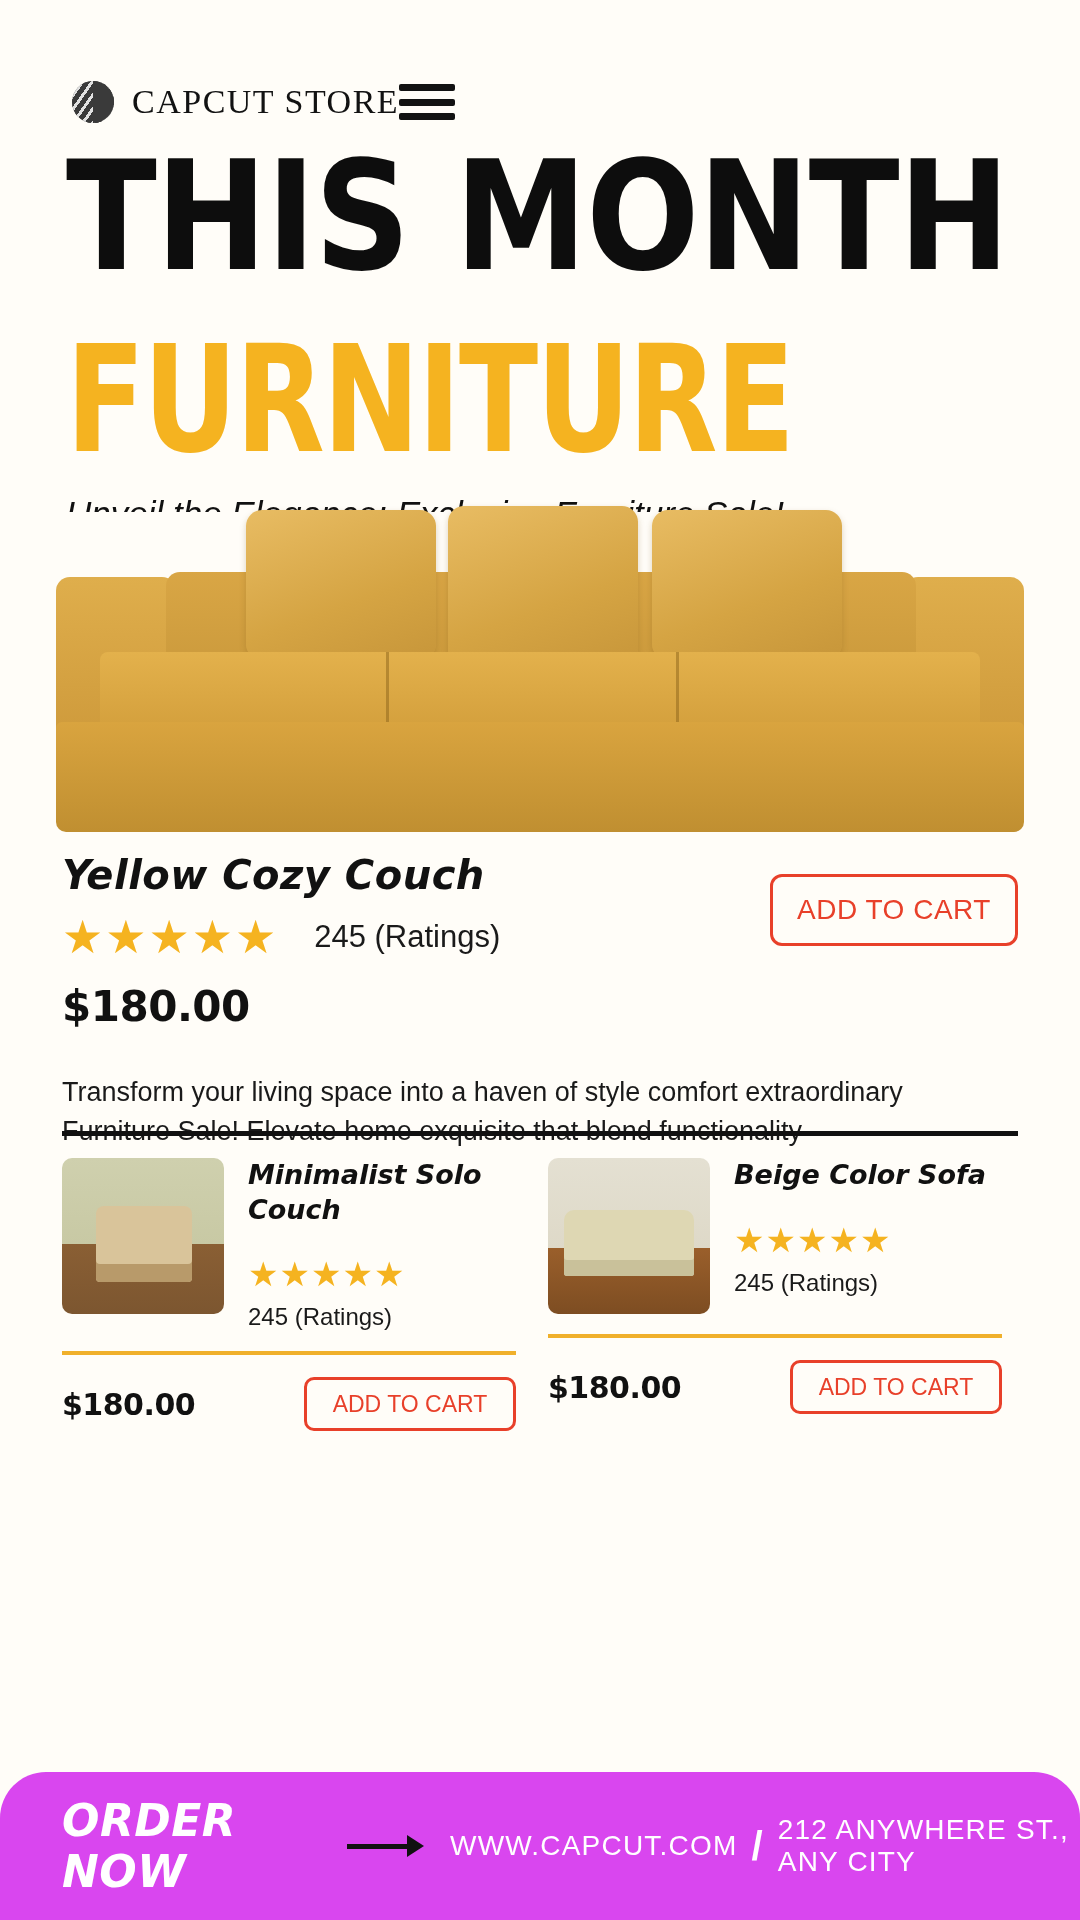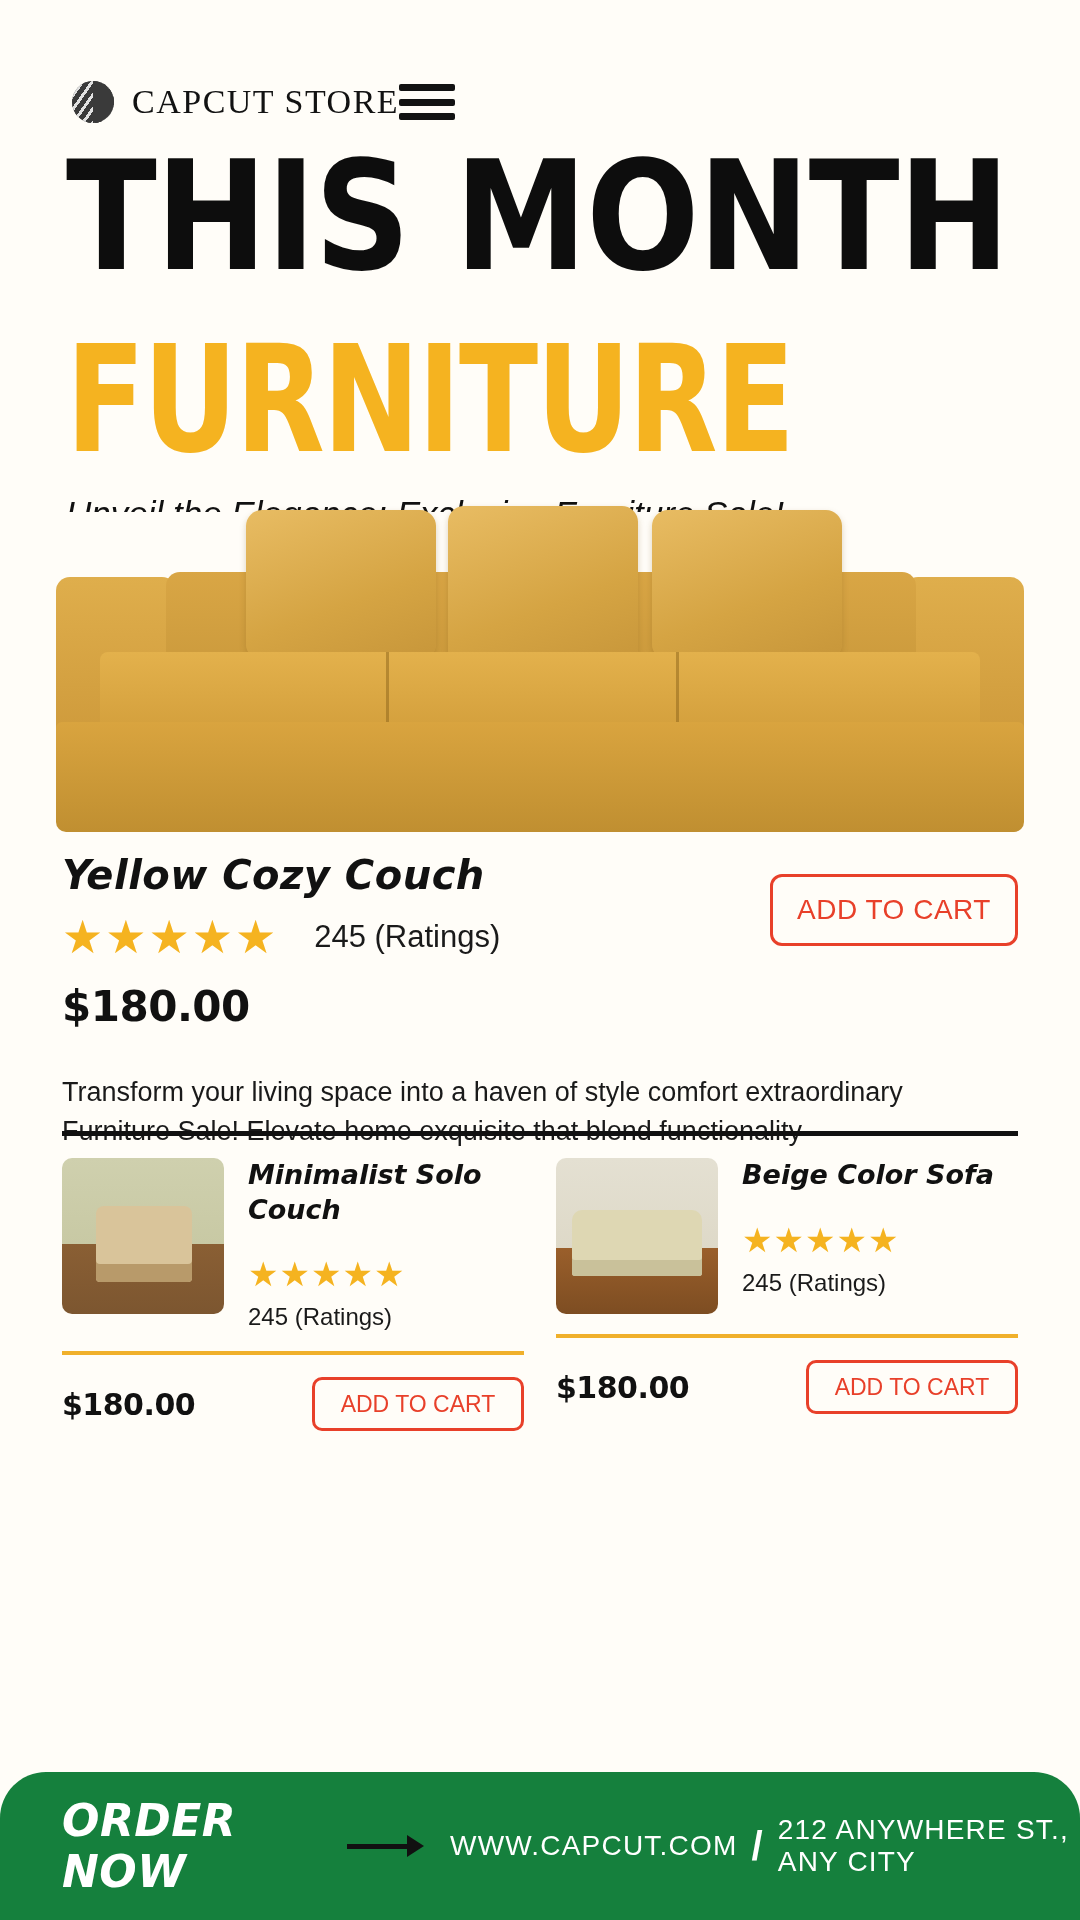--- a/index.html
+++ b/index.html
@@ -263,21 +263,21 @@
     right: 62px;
     height: 5px;
     background: #111;
   }
 
   
   .cards {
     position: absolute;
     top: 1158px;
     left: 62px;
-    right: 62px;
+    right: 78px;
     display: flex;
     gap: 32px;
   }
   .card {
     flex: 1;
     position: relative;
   }
   .card-top {
     display: flex;
     gap: 24px;
@@ -367,21 +367,21 @@
     justify-content: center;
     cursor: pointer;
   }
 
   
   .footer {
     position: absolute;
     left: 0; bottom: 0;
     width: 1080px;
     height: 148px;
-    background: #15803d;
+    background: #d946ef;
     border-top-left-radius: 46px;
     border-top-right-radius: 46px;
     display: flex;
     align-items: center;
     padding-left: 62px;
     gap: 26px;
   }
   .footer-title {
     font-family: "DejaVu Sans", sans-serif;
     font-weight: 700;

